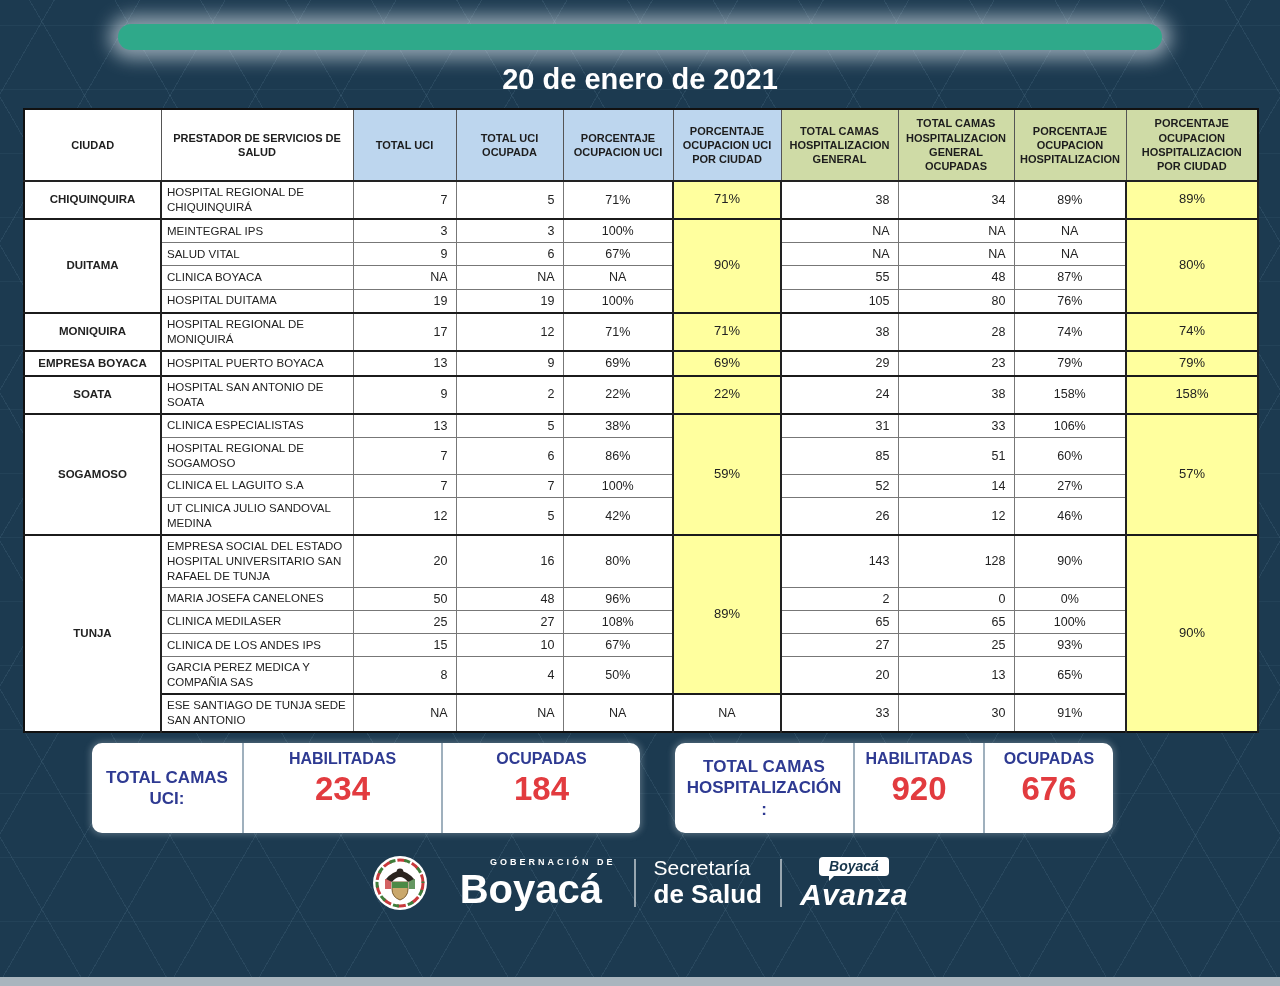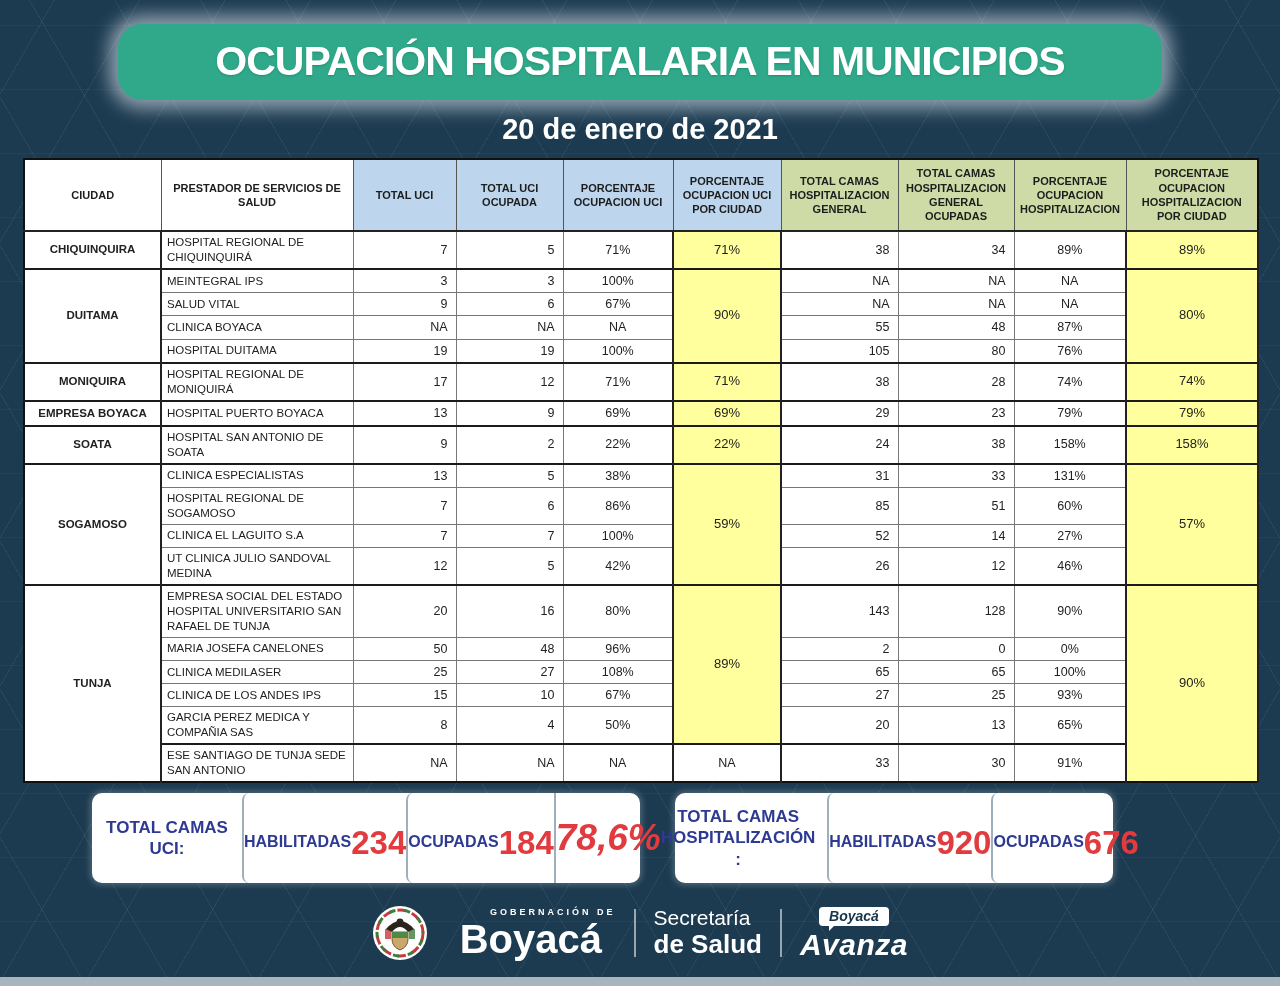--- a/index.html
+++ b/index.html
@@ -54,22 +54,22 @@
     box-shadow:0 0 6px 2px rgba(240,246,252,0.25);
   }
   .tot-box.left{width:548px; margin-right:35px;}
   .tot-box.right{width:438px;justify-content:center;}
   .tot-label{
     flex:0 0 150px; display:flex; align-items:center; justify-content:center;
     color:var(--lblue); font-weight:bold; font-size:17px; text-align:center; padding:4px 8px; line-height:1.25;
   }
   .tot-box.right .tot-label{flex:0 0 178px;}
   .tot-col{
-    border-left:2px solid #9fb0bd; flex:1; display:flex; flex-direction:row;
-    align-items:center; justify-content:flex-start; padding-top:7px;border-radius:7px;
+    border-left:2px solid #9fb0bd; flex:1; display:flex; flex-direction:column;
+    align-items:center; justify-content:flex-start; padding-top:7px;
   }
   .tot-col .lbl{color:var(--lblue); font-weight:bold; font-size:16px;}
   .tot-col .val{color:var(--red); font-weight:bold; font-size:33px; margin-top:2px;}
   .tot-pct{
     border-left:2px solid #9fb0bd; flex:1.05; display:flex; align-items:center; justify-content:center;
     color:var(--red); font-weight:bold; font-style:italic; font-size:37px;
   }
   
   .footer{display:flex; justify-content:center; align-items:center; margin-top:22px; gap:18px; color:#fff;}
   .crest{width:56px; height:56px; flex:0 0 56px;}
@@ -90,21 +90,20 @@
   }
   .avanza .word{font-size:30px; font-weight:bold; font-style:italic; letter-spacing:0.5px;}
   .bottom-strip{position:absolute; left:0; bottom:0; width:100%; height:9px; background:var(--strip);}
 </style>
 </head>
 <body>
 
 <div class="page">
 
   <div class="banner">
-    <div>OCUPACIÓN HOSPITALARIA EN MUNICIPIOS</div>
   </div>
 
   <div class="date-line">20 de enero de 2021</div>
 
   <div class="table-wrap">
     <table>
       <colgroup>
         <col style="width:137px">
           <col style="width:192px">
           <col style="width:103px">
@@ -220,21 +219,21 @@
           </tr>
           <tr class="g-top">
             <td class="c-city" rowspan="4">SOGAMOSO</td>
             <td class="c-prov">CLINICA ESPECIALISTAS</td>
             <td class="c-num">13</td>
             <td class="c-num">5</td>
             <td class="c-pct">38%</td>
             <td class="c-ycity" rowspan="4">59%</td>
             <td class="c-num">31</td>
             <td class="c-num">33</td>
-            <td class="c-pct">131%</td>
+            <td class="c-pct">106%</td>
             <td class="c-ycity" rowspan="4">57%</td>
           </tr>
           <tr>
             <td class="c-prov">HOSPITAL REGIONAL DE SOGAMOSO</td>
             <td class="c-num">7</td>
             <td class="c-num">6</td>
             <td class="c-pct">86%</td>
             <td class="c-num">85</td>
             <td class="c-num">51</td>
             <td class="c-pct">60%</td>
@@ -323,21 +322,20 @@
     <div class="tot-box left">
       <div class="tot-label">TOTAL CAMAS UCI:</div>
       <div class="tot-col">
         <div class="lbl">HABILITADAS</div>
         <div class="val">234</div>
       </div>
       <div class="tot-col">
         <div class="lbl">OCUPADAS</div>
         <div class="val">184</div>
       </div>
-      <div class="tot-pct">78,6%</div>
     </div>
     <div class="tot-box right">
       <div class="tot-label">TOTAL CAMAS HOSPITALIZACIÓN :</div>
       <div class="tot-col">
         <div class="lbl">HABILITADAS</div>
         <div class="val">920</div>
       </div>
       <div class="tot-col">
         <div class="lbl">OCUPADAS</div>
         <div class="val">676</div>

